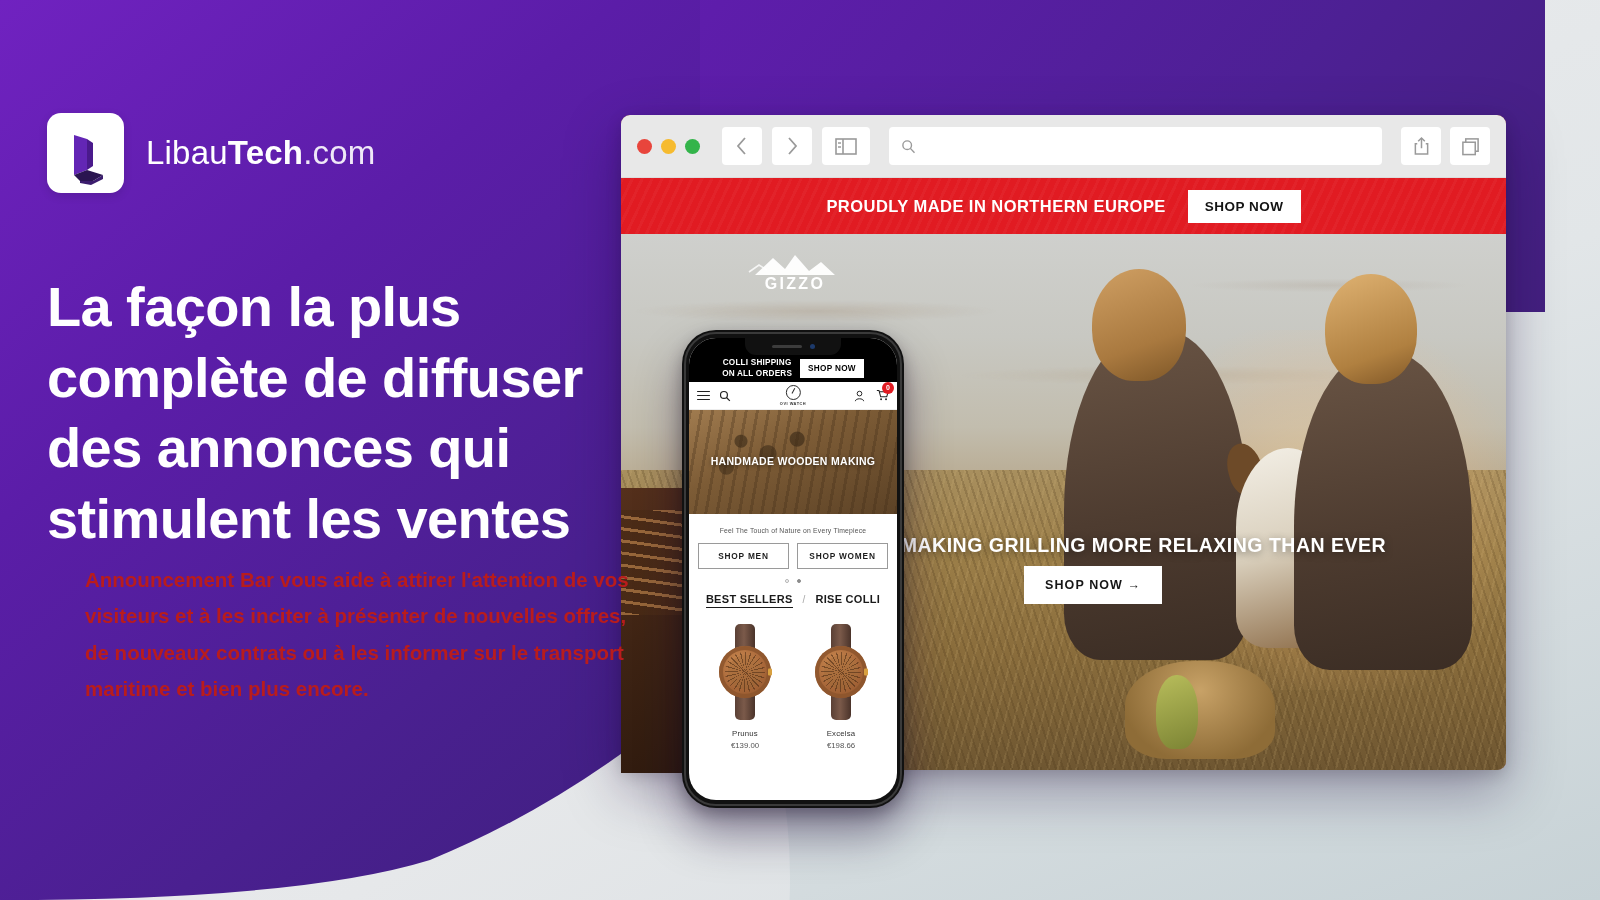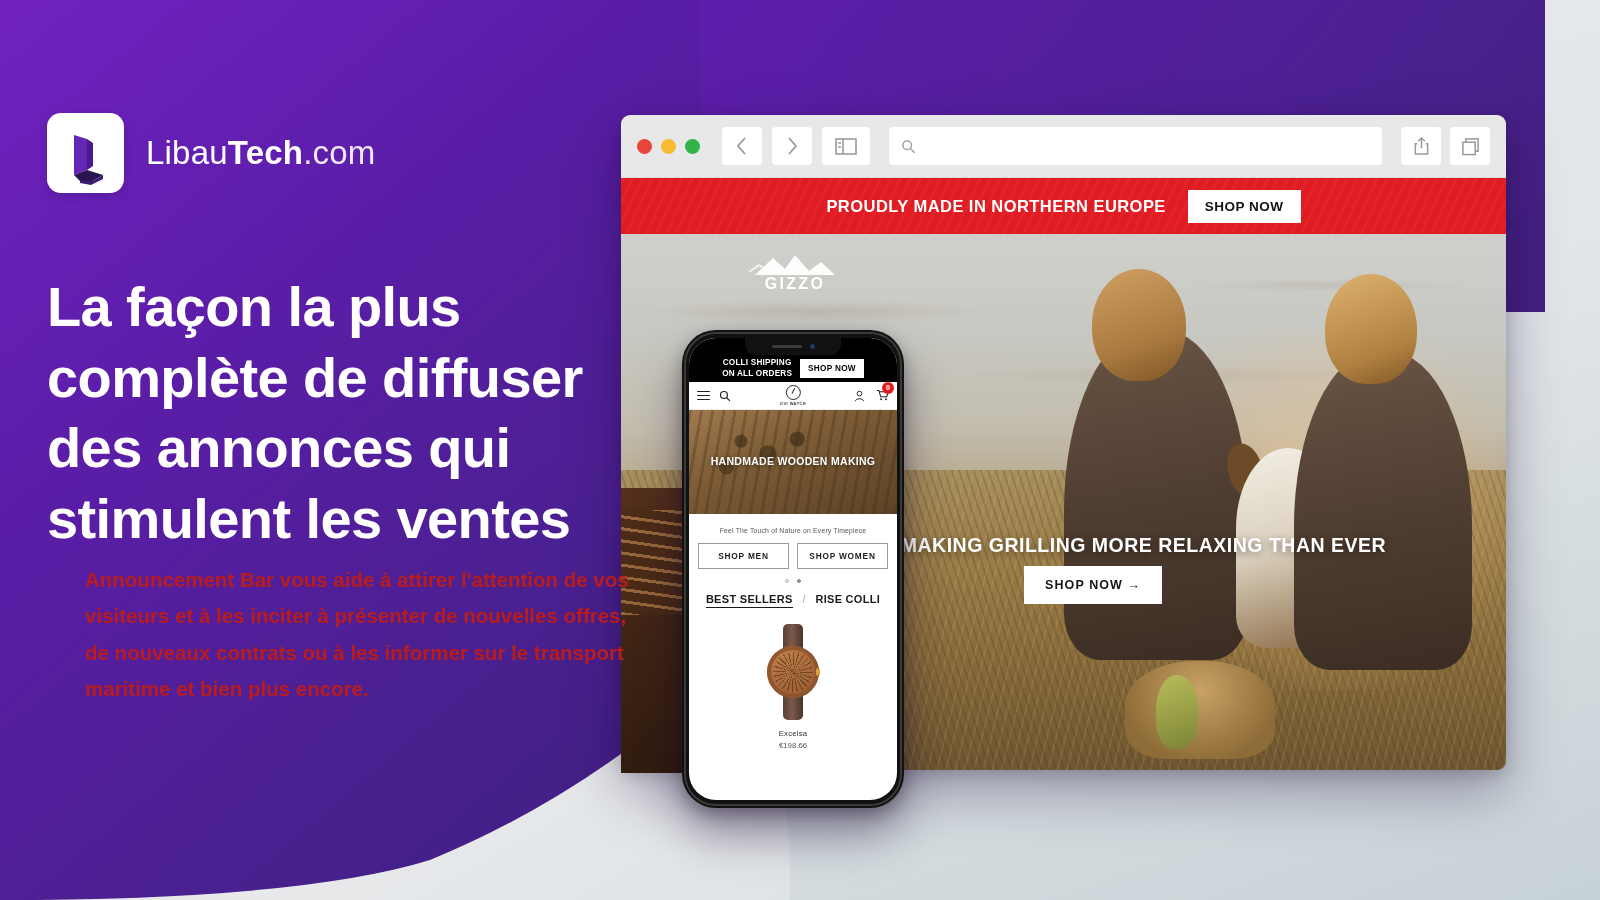--- a/index.html
+++ b/index.html
@@ -465,18 +465,30 @@
     <div class="p-grid">
       <div class="p-prod">
         <div class="watch">
           <div class="strap-t"></div>
             <div class="strap-b"></div>
           <div class="face">
               <div class="inner"></div>
               <div class="crown"></div>
             </div>
         </div>
+        <div class="p-name">Prunus</div>
+        <div class="p-price">€139.00</div>
+      </div>
+      <div class="p-prod">
+        <div class="watch">
+          <div class="strap-t"></div>
+            <div class="strap-b"></div>
+          <div class="face">
+              <div class="inner"></div>
+              <div class="crown"></div>
+            </div>
+        </div>
         <div class="p-name">Excelsa</div>
         <div class="p-price">€198.66</div>
       </div>
     </div>
   </div>
 </div>
 
 </body></html>

